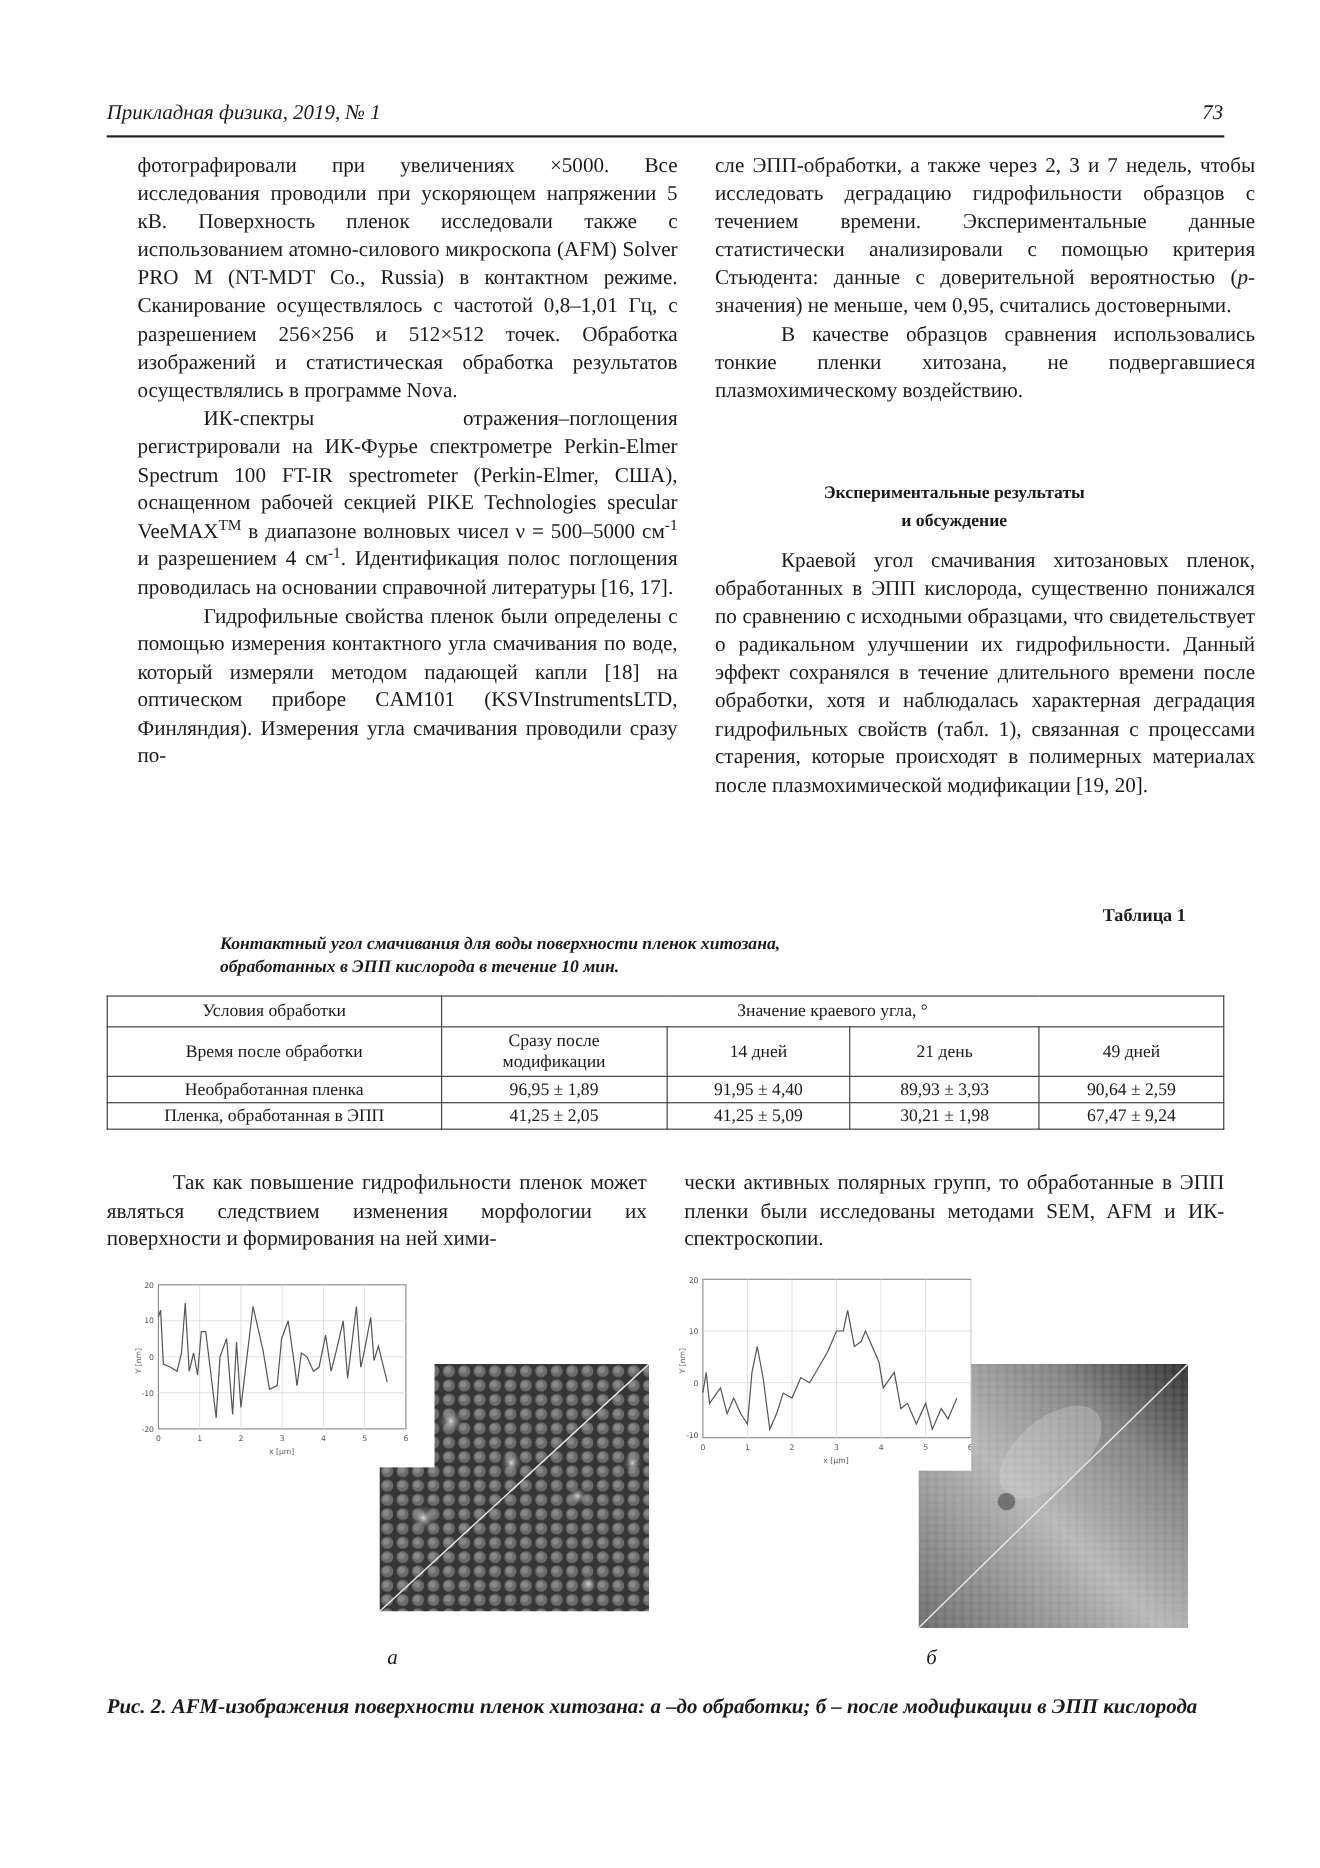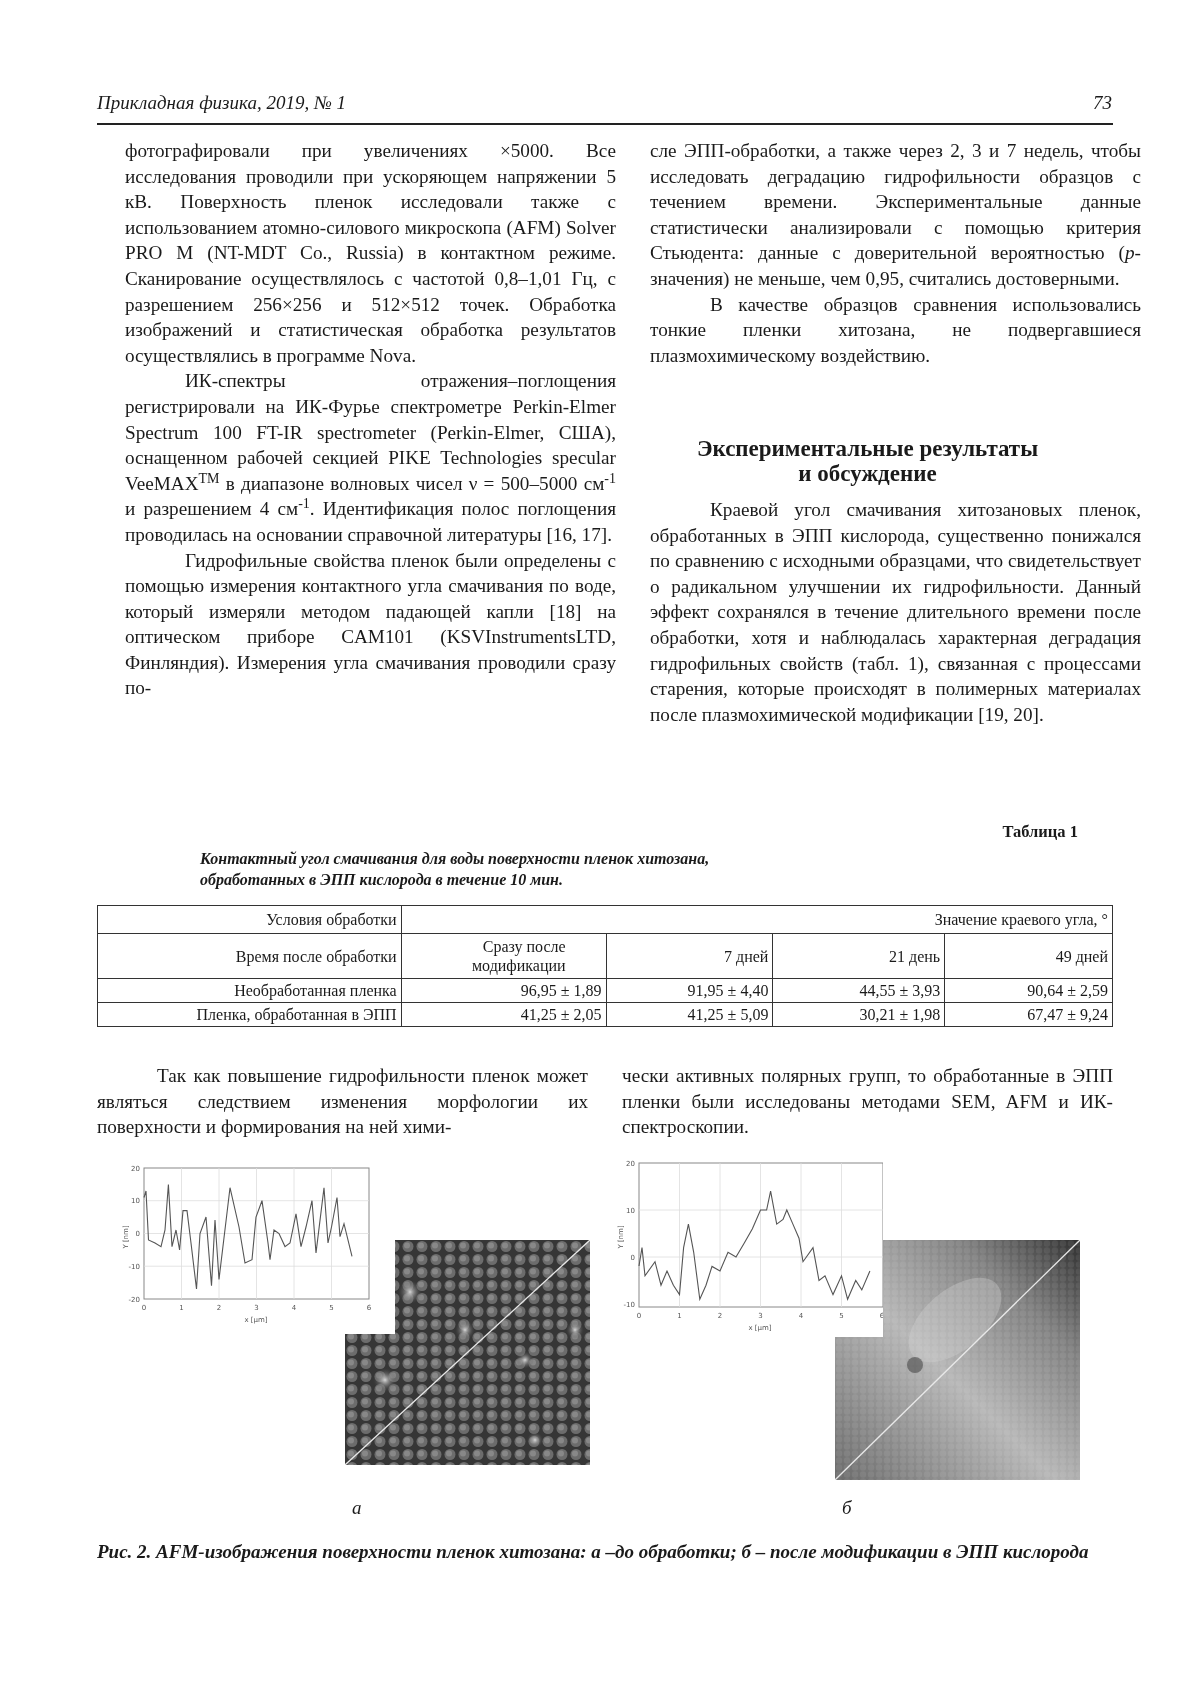--- a/index.html
+++ b/index.html
@@ -12,29 +12,29 @@
 
   .col { position: absolute; width: 491px; font-size: 19.2px; line-height: 25.6px;
          text-align: justify; margin-left: 28px; }
   .col p { margin: 0; }
   .col p.ind { text-indent: 60px; }
   .col-left { left: 97px; top: 138px; }
   .col-right { left: 622px; top: 138px; }
   sup { font-size: 14px; line-height: 0; vertical-align: 7px; }
 
   .section-title { left: 622px; top: 436px; width: 491px; text-align: center;
-                   font-weight: bold; font-size: 23px; line-height: 25px; }
+                   font-weight: bold; font-size: 16px; line-height: 25px; }
 
   .table-label { right: 122px; top: 822px; font-weight: bold; font-size: 16.5px; }
   .table-caption { left: 200px; top: 848px; width: 800px; text-align: left;
                    font-weight: bold; font-style: italic; font-size: 16px; line-height: 21px; }
 
   table.data { position: absolute; left: 97px; top: 905px; width: 1016px;
                border-collapse: collapse; font-size: 16px; }
-  table.data td { border: 1.5px solid #333; text-align: right; padding: 0 4px;
+  table.data td { border: 1.5px solid #333; text-align: center; padding: 0 4px;
                   line-height: 19px; }
   table.data tr.h1 td { height: 27px; }
   table.data tr.h2 td { height: 44px; }
   table.data tr.r td { height: 23px; }
 
   .col2 { position: absolute; width: 491px; font-size: 19.2px; line-height: 25.6px;
           text-align: justify; top: 1063px; }
   .col2 p { margin: 0; }
   .col2 p.ind { text-indent: 60px; }
 
@@ -86,29 +86,29 @@
       <col style="width:168px">
   </colgroup>
   <tbody>
       <tr class="h1">
     <td>Условия обработки</td>
     <td colspan="4">Значение краевого угла, °</td>
   </tr>
   <tr class="h2">
     <td>Время после обработки</td>
     <td style="padding:0 40px;">Сразу после модификации</td>
-    <td>7 дней</td>
+    <td>14 дней</td>
     <td>21 день</td>
     <td>49 дней</td>
   </tr>
   <tr class="r">
     <td>Необработанная пленка</td>
     <td>96,95 ± 1,89</td>
     <td>91,95 ± 4,40</td>
-    <td>44,55 ± 3,93</td>
+    <td>89,93 ± 3,93</td>
     <td>90,64 ± 2,59</td>
   </tr>
   <tr class="r">
     <td>Пленка, обработанная в ЭПП</td>
     <td>41,25 ± 2,05</td>
     <td>41,25 ± 5,09</td>
     <td>30,21 ± 1,98</td>
     <td>67,47 ± 9,24</td>
   </tr>
 </tbody>

